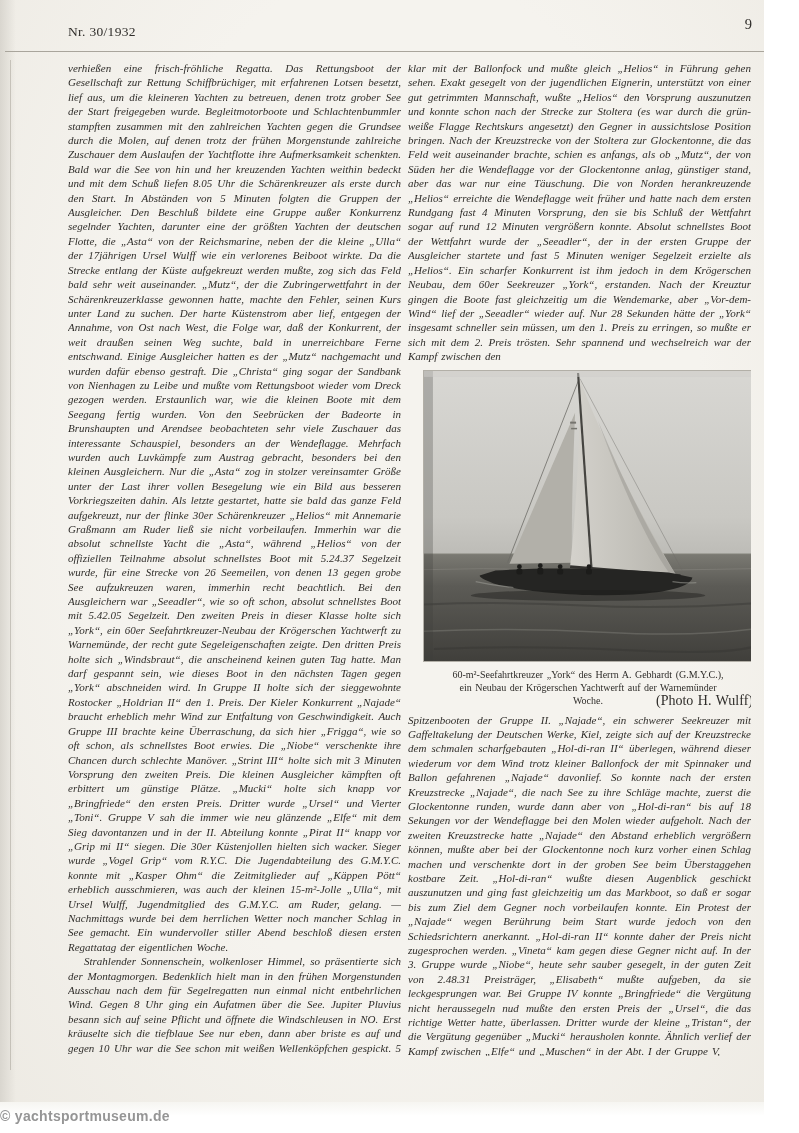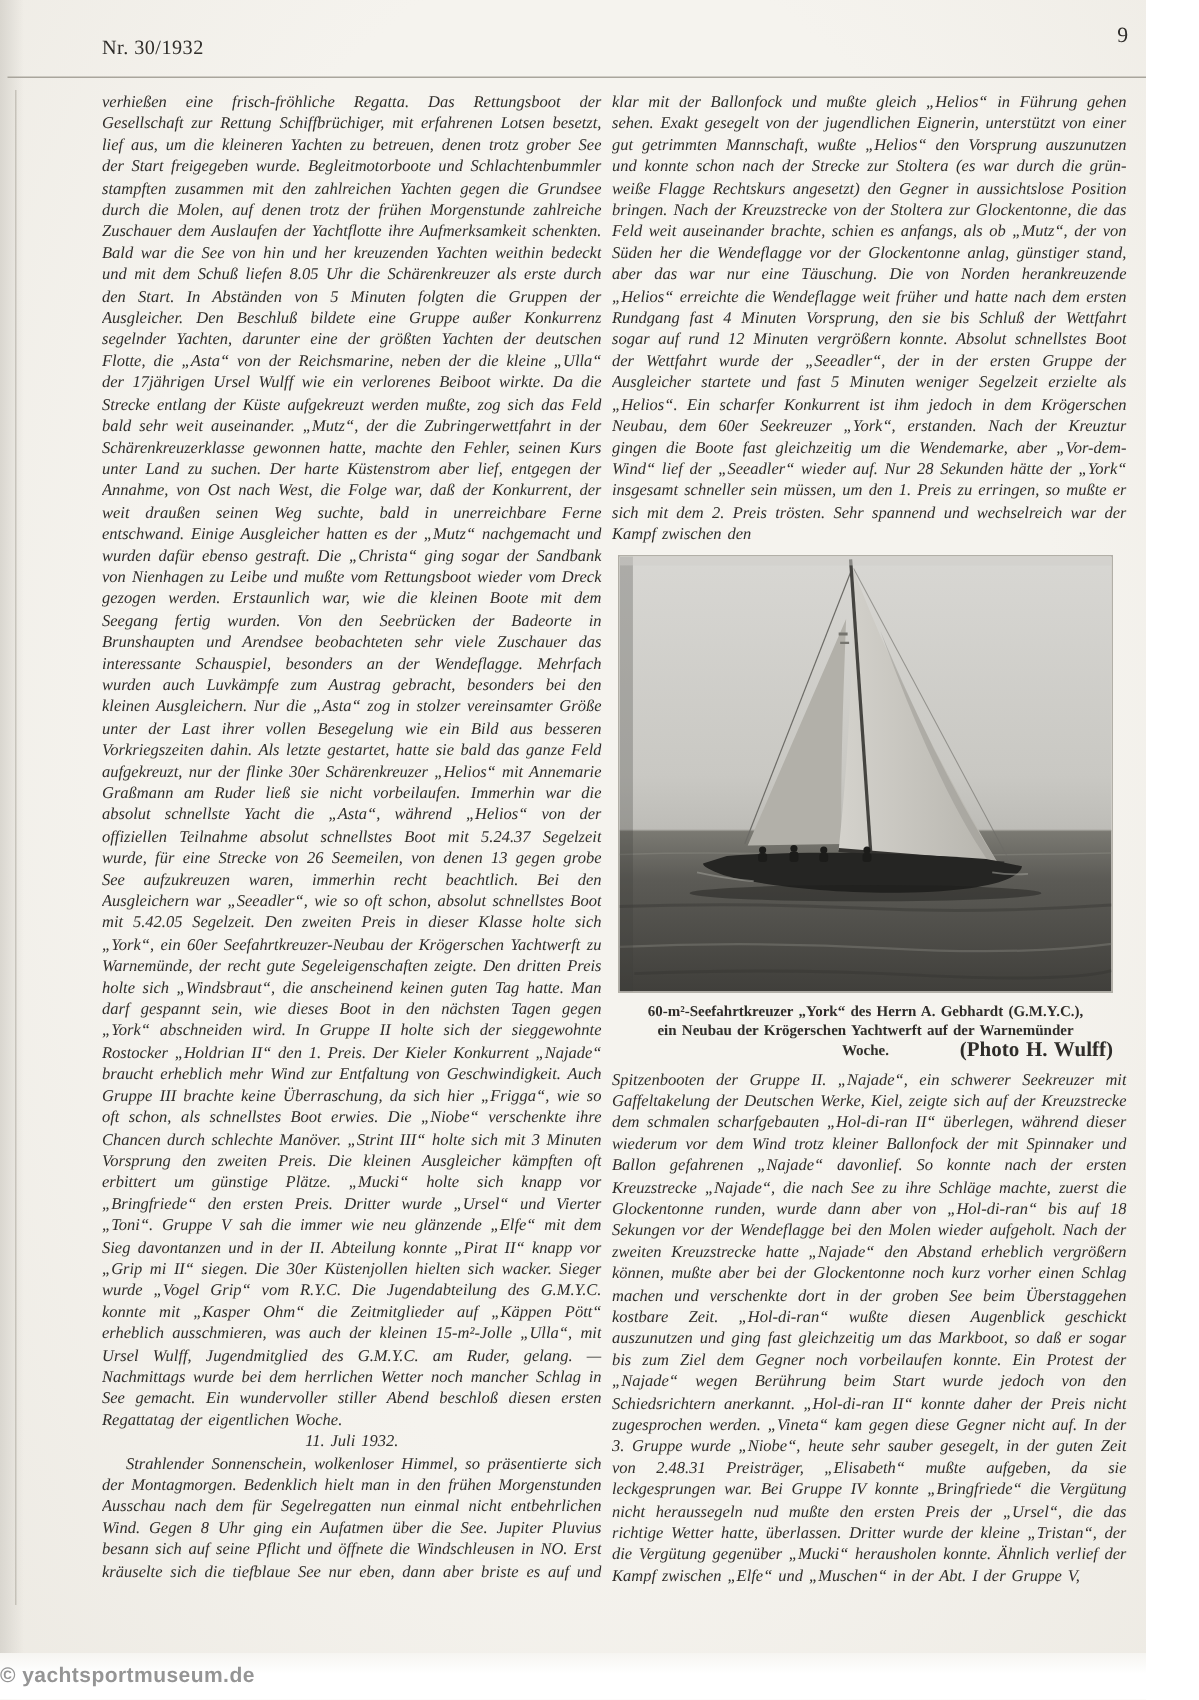--- a/index.html
+++ b/index.html
@@ -23,21 +23,21 @@
   
   .col{position:absolute;top:61px;text-align:justify;font-size:11px;line-height:14.4px;
        word-spacing:1.2px;max-height:995px;overflow:hidden;}
   .col-left{left:68px;width:333px;}
   .col-right{left:408px;width:343px;}
   .col p{margin:0;font-style:italic;}
   .heading-date{text-align:center;margin-top:5px;}
   .heading-title{text-align:center;letter-spacing:2.2px;word-spacing:2px;white-space:nowrap;margin-bottom:1px;}
   .indent{text-indent:16px;}
   
-  figure{margin:6px 0 6px 4px;width:330px;padding:0;font-weight:bold;}
+  figure{margin:6px 0 6px 15px;width:330px;padding:0;}
   .photo-frame{width:330px;height:292px;border:1px solid #b2afa7;box-sizing:border-box;display:block;}
   figcaption{margin-top:6px;font-size:10px;line-height:13px;text-align:center;
              word-spacing:1px;}
   .cap-line3{position:relative;}
   .cap-credit{position:absolute;right:0;top:0;font-size:14px;}
   
   .wm-strip{position:absolute;left:0;right:0;bottom:0;height:31px;
     background:linear-gradient(#f6f5f1,#ffffff 45%);
     }
   .wm-text{display:inline-block;margin:6px 10px 0 0;
@@ -52,21 +52,20 @@
 
   <div class="scan-edge-left"></div>
   <div class="scan-line"></div>
 
   <div class="hdr-issue">Nr. 30/1932</div>
   <div class="hdr-page">9</div>
   <div class="hdr-rule"></div>
 
   <div class="col col-left">
     <p>verhießen eine frisch-fröhliche Regatta. Das Rettungsboot der Gesellschaft zur Rettung Schiffbrüchiger, mit erfahrenen Lotsen besetzt, lief aus, um die kleineren Yachten zu betreuen, denen trotz grober See der Start freigegeben wurde. Begleitmotorboote und Schlachtenbummler stampften zusammen mit den zahlreichen Yachten gegen die Grundsee durch die Molen, auf denen trotz der frühen Morgenstunde zahlreiche Zuschauer dem Auslaufen der Yachtflotte ihre Aufmerksamkeit schenkten. Bald war die See von hin und her kreuzenden Yachten weithin bedeckt und mit dem Schuß liefen 8.05 Uhr die Schärenkreuzer als erste durch den Start. In Abständen von 5 Minuten folgten die Gruppen der Ausgleicher. Den Beschluß bildete eine Gruppe außer Konkurrenz segelnder Yachten, darunter eine der größten Yachten der deutschen Flotte, die „Asta“ von der Reichsmarine, neben der die kleine „Ulla“ der 17jährigen Ursel Wulff wie ein verlorenes Beiboot wirkte. Da die Strecke entlang der Küste aufgekreuzt werden mußte, zog sich das Feld bald sehr weit auseinander. „Mutz“, der die Zubringerwettfahrt in der Schärenkreuzerklasse gewonnen hatte, machte den Fehler, seinen Kurs unter Land zu suchen. Der harte Küstenstrom aber lief, entgegen der Annahme, von Ost nach West, die Folge war, daß der Konkurrent, der weit draußen seinen Weg suchte, bald in unerreichbare Ferne entschwand. Einige Ausgleicher hatten es der „Mutz“ nachgemacht und wurden dafür ebenso gestraft. Die „Christa“ ging sogar der Sandbank von Nienhagen zu Leibe und mußte vom Rettungsboot wieder vom Dreck gezogen werden. Erstaunlich war, wie die kleinen Boote mit dem Seegang fertig wurden. Von den Seebrücken der Badeorte in Brunshaupten und Arendsee beobachteten sehr viele Zuschauer das interessante Schauspiel, besonders an der Wendeflagge. Mehrfach wurden auch Luvkämpfe zum Austrag gebracht, besonders bei den kleinen Ausgleichern. Nur die „Asta“ zog in stolzer vereinsamter Größe unter der Last ihrer vollen Besegelung wie ein Bild aus besseren Vorkriegszeiten dahin. Als letzte gestartet, hatte sie bald das ganze Feld aufgekreuzt, nur der flinke 30er Schärenkreuzer „Helios“ mit Annemarie Graßmann am Ruder ließ sie nicht vorbeilaufen. Immerhin war die absolut schnellste Yacht die „Asta“, während „Helios“ von der offiziellen Teilnahme absolut schnellstes Boot mit 5.24.37 Segelzeit wurde, für eine Strecke von 26 Seemeilen, von denen 13 gegen grobe See aufzukreuzen waren, immerhin recht beachtlich. Bei den Ausgleichern war „Seeadler“, wie so oft schon, absolut schnellstes Boot mit 5.42.05 Segelzeit. Den zweiten Preis in dieser Klasse holte sich „York“, ein 60er Seefahrtkreuzer-Neubau der Krögerschen Yachtwerft zu Warnemünde, der recht gute Segeleigenschaften zeigte. Den dritten Preis holte sich „Windsbraut“, die anscheinend keinen guten Tag hatte. Man darf gespannt sein, wie dieses Boot in den nächsten Tagen gegen „York“ abschneiden wird. In Gruppe II holte sich der sieggewohnte Rostocker „Holdrian II“ den 1. Preis. Der Kieler Konkurrent „Najade“ braucht erheblich mehr Wind zur Entfaltung von Geschwindigkeit. Auch Gruppe III brachte keine Überraschung, da sich hier „Frigga“, wie so oft schon, als schnellstes Boot erwies. Die „Niobe“ verschenkte ihre Chancen durch schlechte Manöver. „Strint III“ holte sich mit 3 Minuten Vorsprung den zweiten Preis. Die kleinen Ausgleicher kämpften oft erbittert um günstige Plätze. „Mucki“ holte sich knapp vor „Bringfriede“ den ersten Preis. Dritter wurde „Ursel“ und Vierter „Toni“. Gruppe V sah die immer wie neu glänzende „Elfe“ mit dem Sieg davontanzen und in der II. Abteilung konnte „Pirat II“ knapp vor „Grip mi II“ siegen. Die 30er Küstenjollen hielten sich wacker. Sieger wurde „Vogel Grip“ vom R.Y.C. Die Jugendabteilung des G.M.Y.C. konnte mit „Kasper Ohm“ die Zeitmitglieder auf „Käppen Pött“ erheblich ausschmieren, was auch der kleinen 15-m²-Jolle „Ulla“, mit Ursel Wulff, Jugendmitglied des G.M.Y.C. am Ruder, gelang. — Nachmittags wurde bei dem herrlichen Wetter noch mancher Schlag in See gemacht. Ein wundervoller stiller Abend beschloß diesen ersten Regattatag der eigentlichen Woche.</p>
-    <p class="heading-date">11. Juli 1932.</p>
     <p class="indent">Strahlender Sonnenschein, wolkenloser Himmel, so präsentierte sich der Montagmorgen. Bedenklich hielt man in den frühen Morgenstunden Ausschau nach dem für Segelregatten nun einmal nicht entbehrlichen Wind. Gegen 8 Uhr ging ein Aufatmen über die See. Jupiter Pluvius besann sich auf seine Pflicht und öffnete die Windschleusen in NO. Erst kräuselte sich die tiefblaue See nur eben, dann aber briste es auf und gegen 10 Uhr war die See schon mit weißen Wellenköpfchen gespickt. 5—8 Sekundenmeter Wind verzeichnete die offizielle Windmessung. Die See war nicht so grob wie am Vortage, erst gegen Schluß der Regatta nahm der Seegang zu. Ein großes Aufgebot von Yachten, darunter auch wieder die „Asta“ im Schmucke ihrer gewaltigen Linnen, tummelten sich vor dem Start. Um 10.05 Uhr fiel der erste Startschuß und die beiden 30er gingen durch die Linie. „Mutz III“ kam nicht so schnell</p>
   </div>
 
   <div class="col col-right">
     <p>klar mit der Ballonfock und mußte gleich „Helios“ in Führung gehen sehen. Exakt gesegelt von der jugendlichen Eignerin, unterstützt von einer gut getrimmten Mannschaft, wußte „Helios“ den Vorsprung auszunutzen und konnte schon nach der Strecke zur Stoltera (es war durch die grün-weiße Flagge Rechtskurs angesetzt) den Gegner in aussichtslose Position bringen. Nach der Kreuzstrecke von der Stoltera zur Glockentonne, die das Feld weit auseinander brachte, schien es anfangs, als ob „Mutz“, der von Süden her die Wendeflagge vor der Glockentonne anlag, günstiger stand, aber das war nur eine Täuschung. Die von Norden herankreuzende „Helios“ erreichte die Wendeflagge weit früher und hatte nach dem ersten Rundgang fast 4 Minuten Vorsprung, den sie bis Schluß der Wettfahrt sogar auf rund 12 Minuten vergrößern konnte. Absolut schnellstes Boot der Wettfahrt wurde der „Seeadler“, der in der ersten Gruppe der Ausgleicher startete und fast 5 Minuten weniger Segelzeit erzielte als „Helios“. Ein scharfer Konkurrent ist ihm jedoch in dem Krögerschen Neubau, dem 60er Seekreuzer „York“, erstanden. Nach der Kreuztur gingen die Boote fast gleichzeitig um die Wendemarke, aber „Vor-dem-Wind“ lief der „Seeadler“ wieder auf. Nur 28 Sekunden hätte der „York“ insgesamt schneller sein müssen, um den 1. Preis zu erringen, so mußte er sich mit dem 2. Preis trösten. Sehr spannend und wechselreich war der Kampf zwischen den</p>
 
     <figure>
       <svg class="photo-frame" viewBox="0 0 330 292" xmlns="http://www.w3.org/2000/svg" preserveAspectRatio="none">
         <defs>
           <linearGradient id="sky" x1="0" y1="0" x2="0" y2="1">

